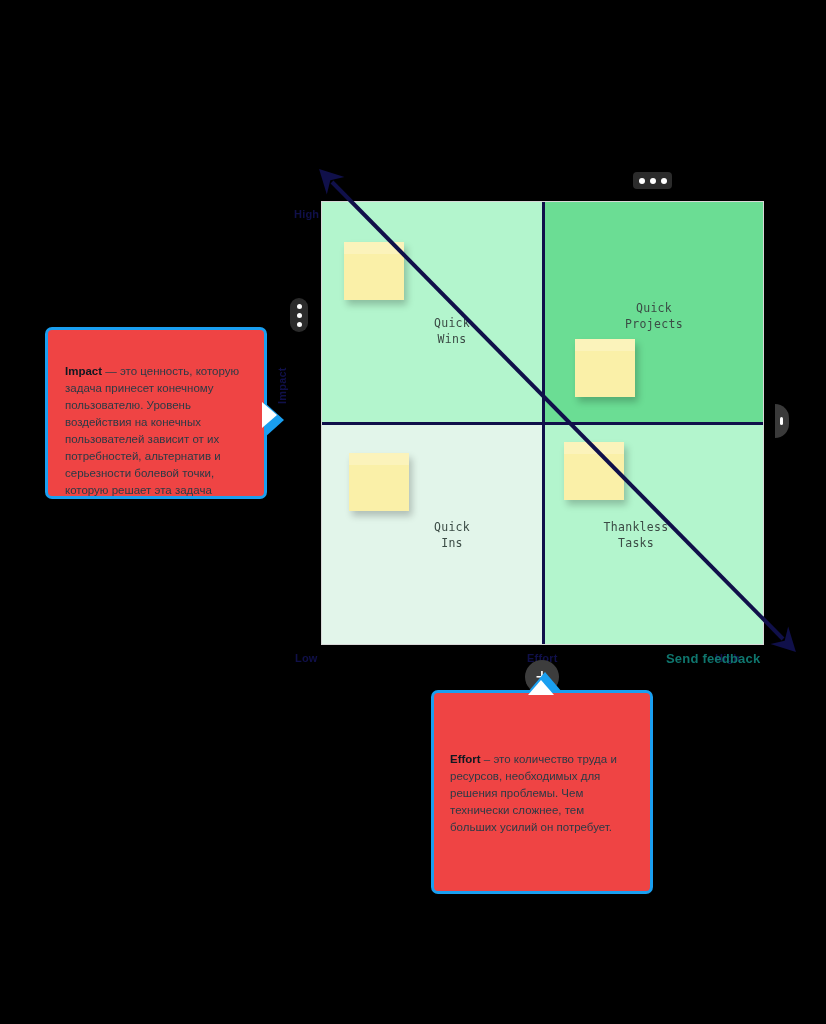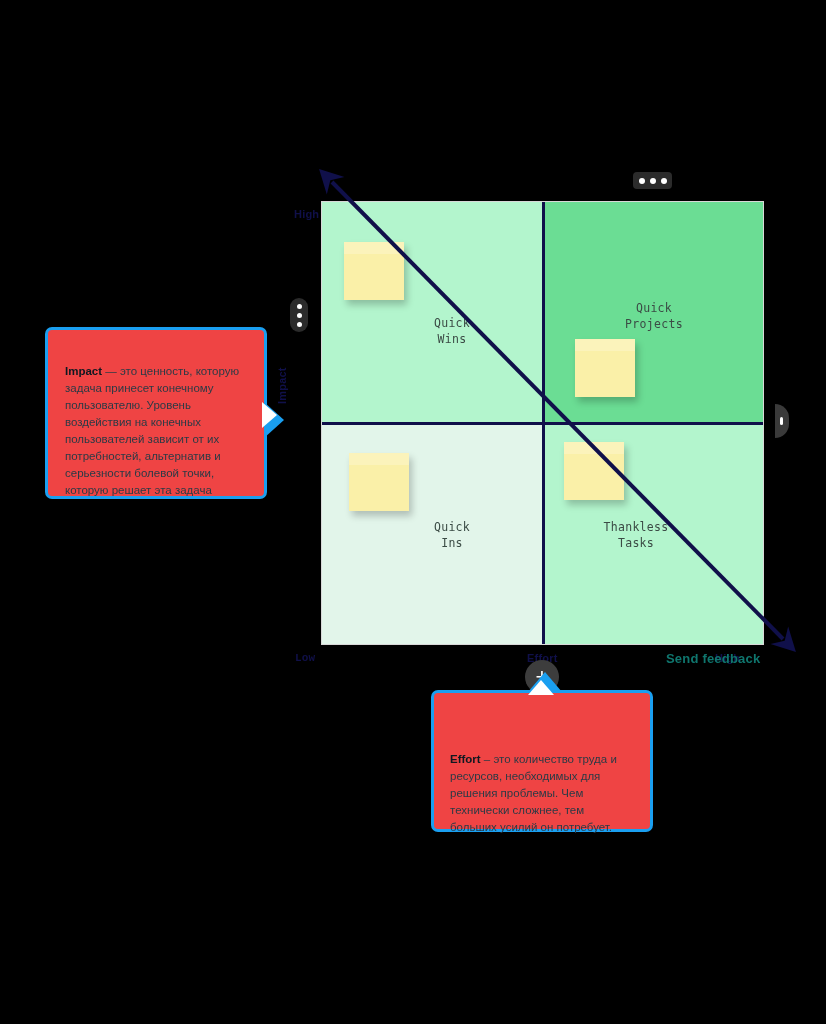--- a/index.html
+++ b/index.html
@@ -73,21 +73,21 @@
 
   
   .axis-text {
     position: absolute;
     color: #10104a;
     font-weight: bold;
     font-size: 11px;
     letter-spacing: 0.2px;
   }
   #txt-high-y { left: 294px; top: 208px; }
-  #txt-low-y  { left: 295px; top: 652px; font-family: Liberation Mono, monospace; }
+  #txt-low-y  { left: 295px; top: 652px; }
   #txt-high-x { left: 715px; top: 652px; }
   #txt-impact {
     left: 276px; top: 404px;
     transform: rotate(-90deg);
     transform-origin: left top;
   }
   #txt-effort { left: 527px; top: 652px; }
 
   
   #send-feedback {
@@ -182,21 +182,21 @@
   }
   #callout-impact .tail-in {
     left: 214px;
     border-top: 13px solid transparent;
     border-bottom: 13px solid transparent;
     border-left: 15px solid #ffffff;
   }
 
   #callout-effort {
     left: 431px; top: 690px;
-    width: 222px; height: 142px;
+    width: 222px; height: 204px;
     padding: 58px 20px 16px 16px;
   }
   
   #callout-effort .tail-out,
   #callout-effort .tail-in {
     position: absolute;
     width: 0; height: 0;
     left: 94px;
   }
   #callout-effort .tail-out {

